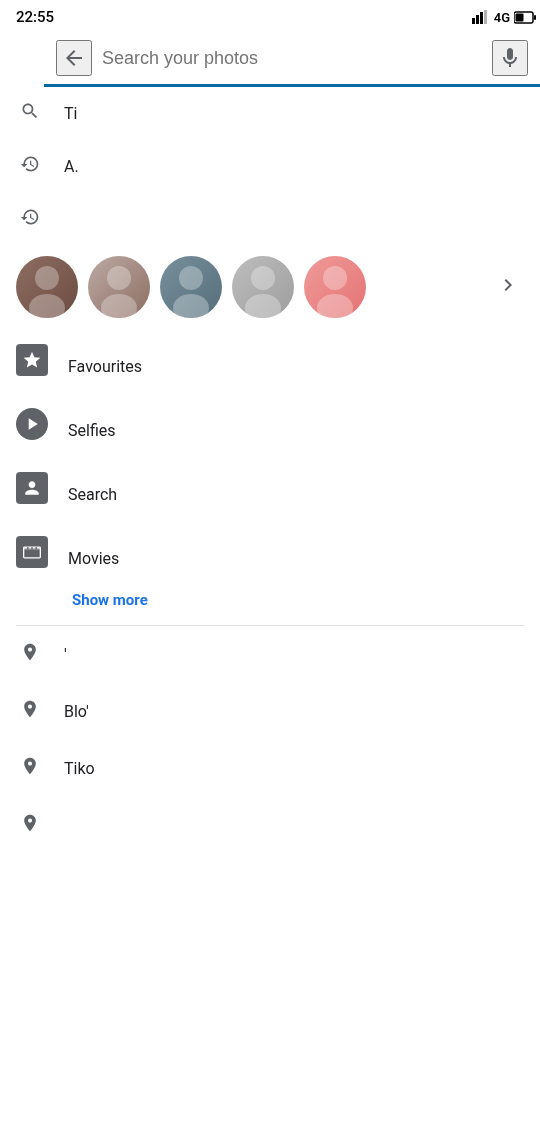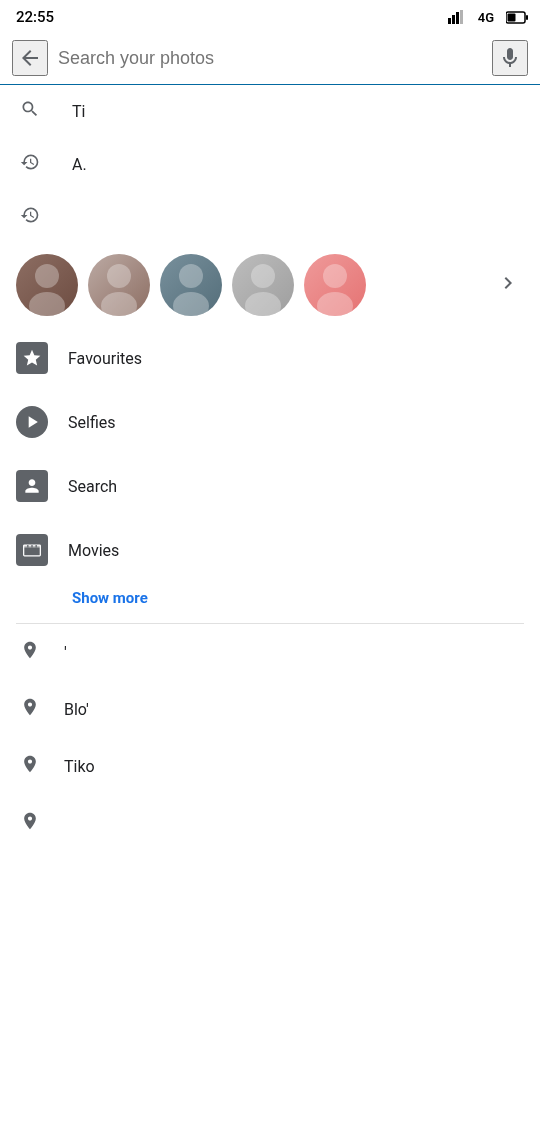--- a/index.html
+++ b/index.html
@@ -11,41 +11,42 @@
       font-family: 'Roboto', Arial, sans-serif;
       color: #202124;
       overflow-x: hidden;
     }
 
     
     .status-bar {
       display: flex;
       justify-content: space-between;
       align-items: center;
-      padding: 6px 12px 4px 16px;
+      padding: 6px 4px 4px 16px;
       height: 32px;
     }
     .status-time {
       font-size: 15px;
       font-weight: 500;
       color: #000;
     }
     .status-icons {
       display: flex;
       align-items: center;
-      gap: 12px;
+      gap: 4px;
     }
 
     
     .search-bar-container {
       display: flex;
       align-items: center;
       padding: 8px 12px;
-      border-bottom: 1px solid #0369a1;
+      border-bottom: 3px solid #0369a1;
       gap: 10px;
+      margin-left: 44px;
     }
     .back-btn {
       color: #5f6368;
       font-size: 22px;
       cursor: pointer;
       padding: 4px;
       display: flex;
       align-items: center;
     }
     .search-input-wrapper {
@@ -82,21 +83,20 @@
     .suggestion-icon {
       color: #5f6368;
       font-size: 20px;
       width: 28px;
       text-align: center;
       flex-shrink: 0;
     }
     .suggestion-text {
       font-size: 16px;
       color: #202124;
-      margin-left: 8px;
     }
 
     
     .people-row {
       display: flex;
       align-items: center;
       padding: 10px 16px;
       gap: 12px;
     }
     .people-avatars {
@@ -122,21 +122,21 @@
     .avatar-arrow {
       color: #5f6368;
       font-size: 22px;
       cursor: pointer;
       padding: 4px;
     }
 
     
     .category-row {
       display: flex;
-      align-items: center;
+      align-items: flex-end;
       padding: 16px 16px;
       gap: 20px;
       cursor: pointer;
     }
     .category-icon {
       width: 32px;
       height: 32px;
       background: #5f6368;
       border-radius: 4px;
       display: flex;

